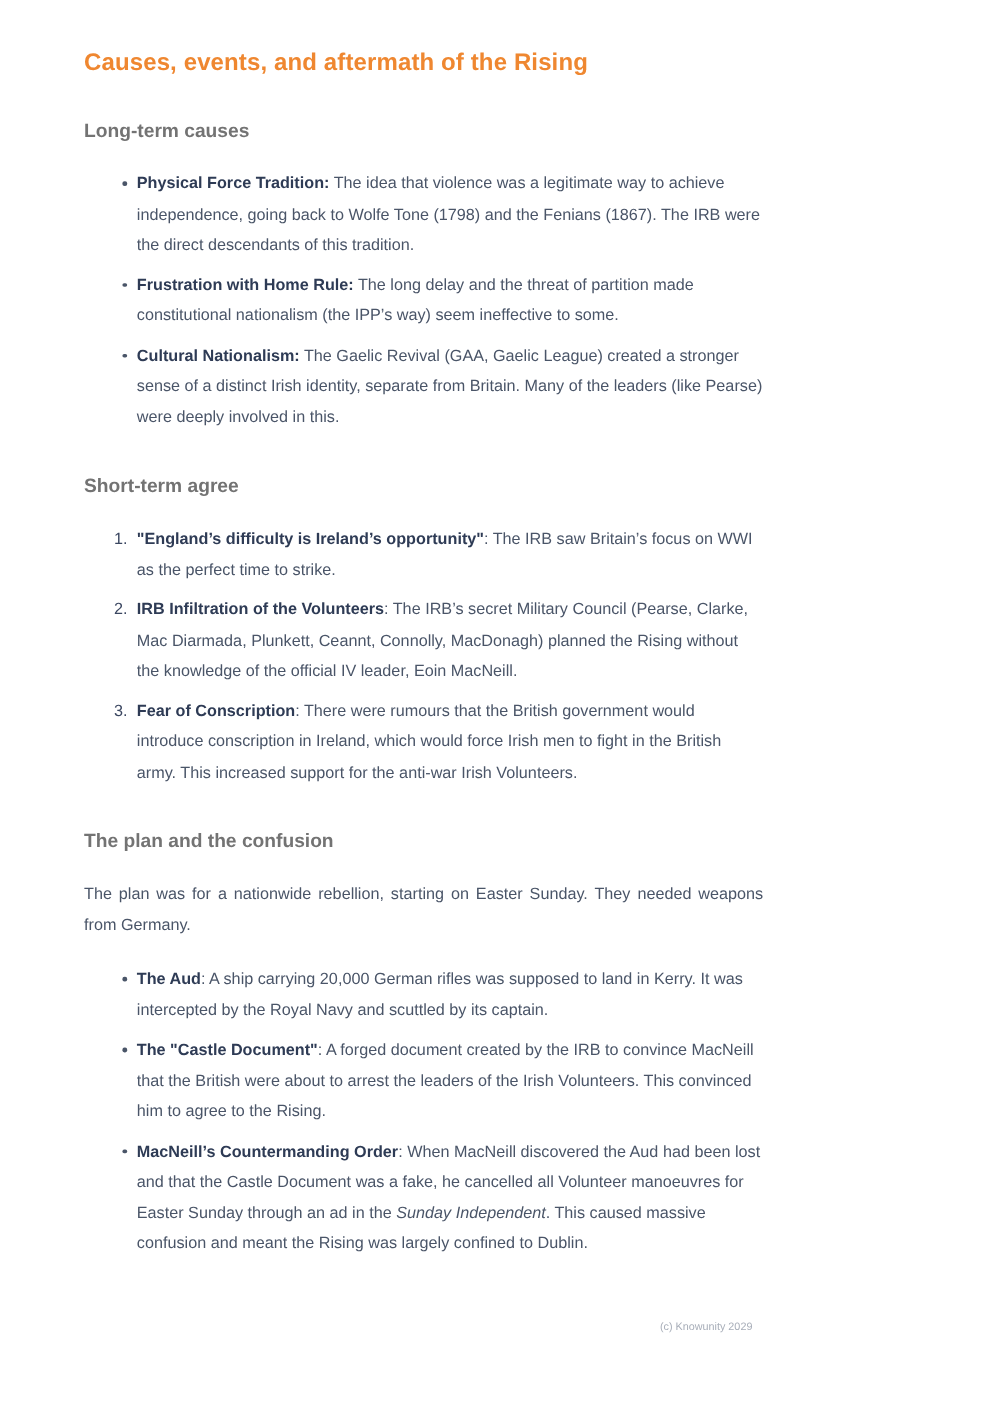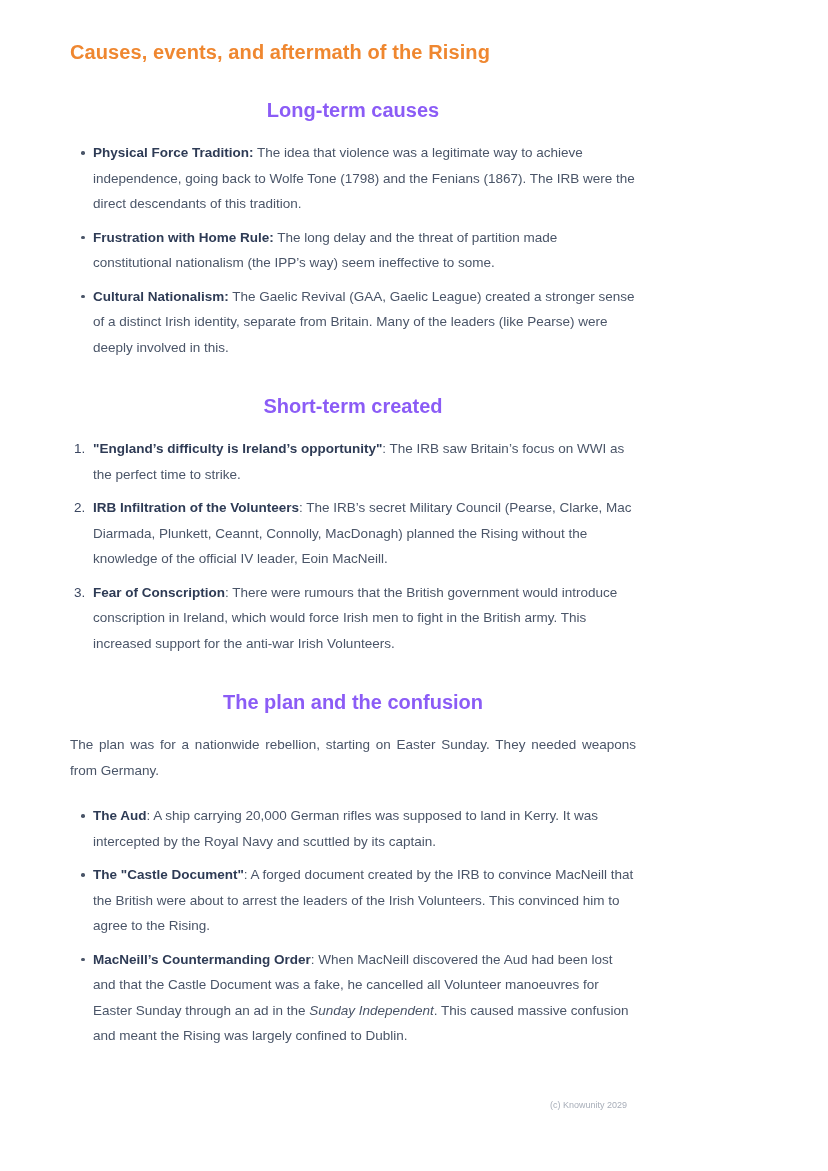--- a/index.html
+++ b/index.html
@@ -33,42 +33,42 @@
   .doc-title {
     margin: 40px 0 0 0;
     font-size: 20px;
     line-height: 24px;
     font-weight: bold;
     color: #EF8730;
     letter-spacing: 0.1px;
   }
   .section-heading {
     margin: 36px 0 0 0;
-    font-size: 20px;
+    font-size: 16px;
     line-height: 20px;
     font-weight: bold;
-    color: #8b5cf6;
-    text-align: center;
+    color: #737373;
   }
   .body-text, .li-text {
     font-size: 13.5px;
     line-height: 25.5px;
     color: #4A5568;
   }
   .intro {
     margin: 20px 0 15px 0;
     text-align: justify;
   }
   .list {
     margin-top: 20px;
   }
   .li {
     position: relative;
     padding-left: 23px;
     margin-bottom: 8px;
+    margin-left: 21px;
   }
   .li:last-child { margin-bottom: 0; }
   .bullet-dot {
     position: absolute;
     left: 11px;
     top: 11px;
     width: 3.5px;
     height: 3.5px;
     border-radius: 50%;
     background: #4A5568;
@@ -115,21 +115,21 @@
       <div class="li">
         <span class="bullet-dot"></span>
         <div class="li-text"><b class="lead">Frustration with Home Rule:</b><span> The long delay and the threat of partition made constitutional nationalism (the IPP’s way) seem ineffective to some.</span></div>
       </div>
       <div class="li">
         <span class="bullet-dot"></span>
         <div class="li-text"><b class="lead">Cultural Nationalism:</b><span> The Gaelic Revival (GAA, Gaelic League) created a stronger sense of a distinct Irish identity, separate from Britain. Many of the leaders (like Pearse) were deeply involved in this.</span></div>
       </div>
     </div>
 
-    <h2 class="section-heading">Short-term created</h2>
+    <h2 class="section-heading">Short-term agree</h2>
     <div class="list">
       <div class="li">
         <span class="num-marker">1.</span>
         <div class="li-text"><b class="lead">"England’s difficulty is Ireland’s opportunity"</b><span>: The IRB saw Britain’s focus on WWI as the perfect time to strike.</span></div>
       </div>
       <div class="li">
         <span class="num-marker">2.</span>
         <div class="li-text"><b class="lead">IRB Infiltration of the Volunteers</b><span>: The IRB’s secret Military Council (Pearse, Clarke, Mac Diarmada, Plunkett, Ceannt, Connolly, MacDonagh) planned the Rising without the knowledge of the official IV leader, Eoin MacNeill.</span></div>
       </div>
       <div class="li">

